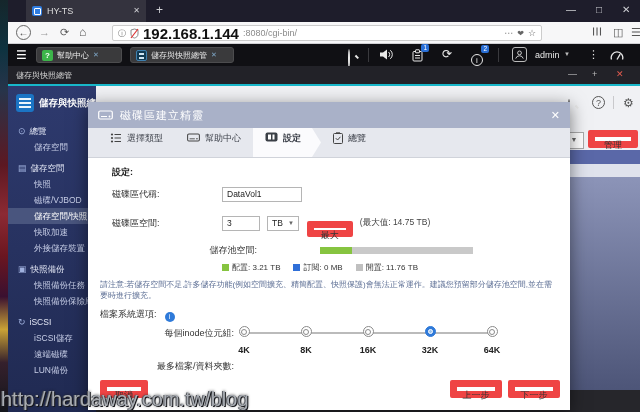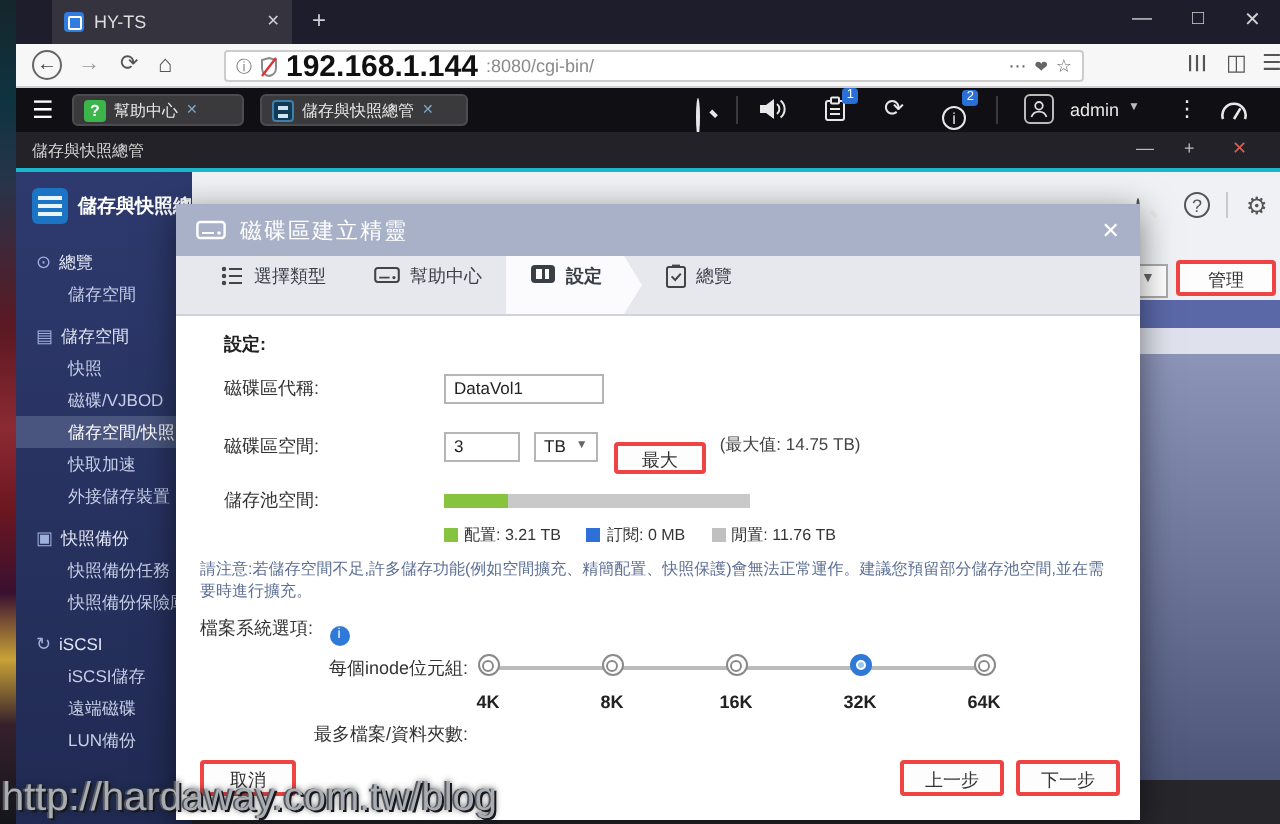--- a/index.html
+++ b/index.html
@@ -54,21 +54,21 @@
   .sb-head span{color:#fff;font-size:9.5px;font-weight:bold;}
   .sb-row{height:16px;line-height:16px;color:#c6cde6;font-size:8.5px;white-space:nowrap;overflow:hidden;padding-left:26px;}
   .sb-row.grp{padding-left:10px;color:#e2e6f4;margin-top:5px;}
   .sb-row.grp b{font-weight:normal;color:#9fb0dd;font-size:9px;margin-right:4px;}
   .sb-row.sel{background:#49557e;color:#fff;}
   .main{left:88px;top:0;width:544px;height:326px;background:#f0f1f4;}
   .mtool-ic{top:10px;color:#555;font-size:11px;}
   .mdiv{top:10px;width:1px;height:13px;background:#c9c9cc;}
   .qmark{width:13px;height:13px;border:1.3px solid #555;border-radius:50%;font-size:9px;color:#555;text-align:center;line-height:12px;box-sizing:border-box;}
   .selstub{left:468px;top:46px;width:18px;height:15px;background:#fff;border:1px solid #aaa;color:#666;font-size:7px;text-align:center;line-height:14px;}
-  .btn{background:#fdfdfd;border:2px solid #ef4444;border-radius:2px;color:#333;font-size:9px;text-align:center;box-sizing:border-box;}
+  .btn{background:#fdfdfd;border:7px solid #ef4444;border-radius:2px;color:#333;font-size:9px;text-align:center;box-sizing:border-box;}
   .manage{left:492px;top:44px;width:50px;height:18px;line-height:16px;}
   .thead{left:0;top:64px;width:544px;height:14px;background:#5a68a8;}
   .trow{left:0;top:78px;width:544px;height:13px;background:#dfe2ec;}
   .mrest{left:0;top:91px;width:544px;height:213px;background:linear-gradient(#8c94b8,#4d5578);}
   .mbot{left:0;top:304px;width:544px;height:22px;background:#26262b;}
   
   .dialog{left:80px;top:16px;width:482px;height:308px;background:#fff;box-shadow:0 4px 16px rgba(0,0,0,.5);z-index:20;}
   .dhead{left:0;top:0;width:482px;height:26px;background:#a9b1c8;display:flex;align-items:center;gap:7px;padding:0 10px;box-sizing:border-box;}
   .dhead .dt{color:#fff;font-size:11px;letter-spacing:1px;flex:1;}
   .dhead .x{color:#fff;font-size:11px;}
@@ -310,21 +310,21 @@
             <span class="flab">磁碟區空間:</span>
             <span class="inp" style="width:38px;">3</span>
             <span class="selbox">
                 <span>TB</span>
                 <span style="font-size:6px;color:#666;">▼</span>
               </span>
             <span class="btn maxbtn">最大</span>
             <span class="hint">(最大值: 14.75 TB)</span>
           </div>
 
-          <div class="frow" style="margin-bottom:5px;">
+          <div class="frow" style="margin-bottom:5px;justify-content:center;">
             <span class="flab">儲存池空間:</span>
             <span class="bar">
                 <i style="width: 21%;"></i>
               </span>
           </div>
 
           <div class="legend">
             <span><span class="sq" style="background:#86c440;"></span><span>配置:</span> <span>3.21 TB</span></span>
             <span><span class="sq" style="background:#2f6fd8;"></span><span>訂閱:</span> <span>0 MB</span></span>
             <span><span class="sq" style="background:#c0c0c0;"></span><span>閒置:</span> <span>11.76 TB</span></span>

